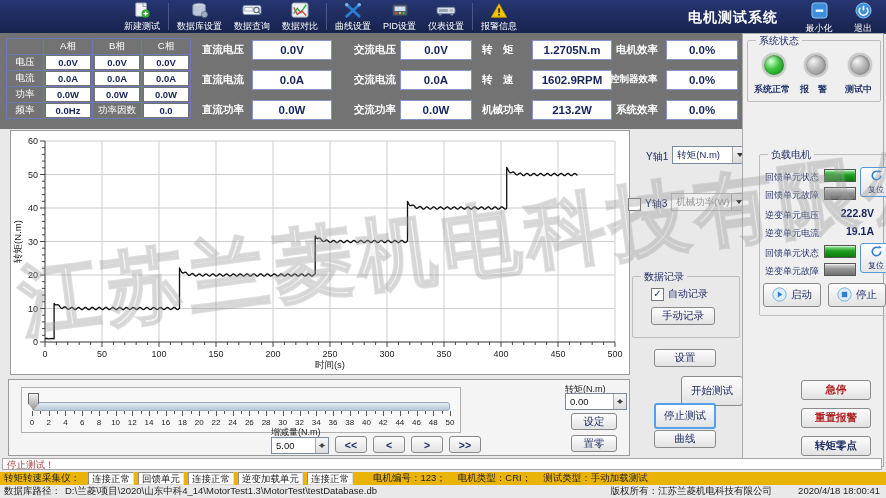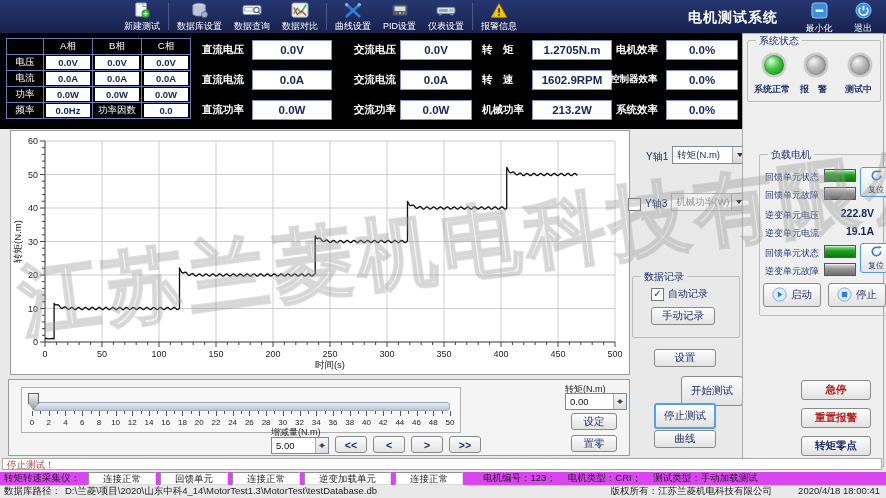--- a/index.html
+++ b/index.html
@@ -17,21 +17,21 @@
   .tbtn{display:flex;flex-direction:column;align-items:center;justify-content:flex-start;
     padding:2px 6px 1px 6px;cursor:pointer;}
   .tbtn .ic{height:18px;display:flex;align-items:center;}
   .tbtn .lb{font-size:9px;color:#fff;margin-top:1px;white-space:nowrap;}
   .tsep{width:1px;background:#46588f;margin:3px 2px;}
   .apptitle{position:absolute;left:688px;top:9px;font-size:14px;font-weight:bold;color:#fff;letter-spacing:1px;}
   .winbtn{position:absolute;top:2px;width:38px;height:29px;display:flex;flex-direction:column;
     align-items:center;cursor:pointer;}
   .winbtn .lb{font-size:9px;color:#fff;margin-top:1px;}
   
-  .meas{position:absolute;left:0;top:33px;width:742px;height:96px;background:#000000;}
+  .meas{position:absolute;left:0;top:33px;width:742px;height:96px;background:#737373;}
   table.phase{position:absolute;left:6px;top:5px;border-collapse:collapse;}
   table.phase td{border:1px solid #6a7ab5;width:48px;height:15px;text-align:center;
     color:#fff;font-size:9.5px;padding:0;}
   table.phase td.rl{width:36px;}
   table.phase td .vb{background:#fff;color:#16245c;font-weight:bold;font-size:9.5px;
     margin:1px 2px;height:13px;line-height:13px;}
   .mrow-label{position:absolute;color:#fff;font-size:10.5px;font-weight:bold;white-space:nowrap;}
   .mrow-val{position:absolute;background:#fff;color:#16245c;font-weight:bold;font-size:11.5px;
     text-align:center;height:18px;line-height:18px;border:1px solid #8894c8;}
   
@@ -92,23 +92,23 @@
   .spin .ud{position:absolute;right:0;top:0;width:12px;height:100%;border-left:1px solid #aaa;
     background:linear-gradient(#f5f5f5,#ddd);display:flex;flex-direction:column;}
   .spin .u,.spin .d{flex:1;position:relative;cursor:pointer;}
   .spin .u:after{content:"";position:absolute;left:3px;top:2px;border:3px solid transparent;border-bottom:3px solid #444;}
   .spin .d:after{content:"";position:absolute;left:3px;bottom:2px;border:3px solid transparent;border-top:3px solid #444;}
   .slbl{position:absolute;font-size:9px;color:#222;white-space:nowrap;}
   
   .msgline{position:absolute;left:2px;top:458px;width:880px;height:12px;background:#fff;
     border:1px solid #a8a8a8;font-size:9.5px;line-height:12px;padding-left:4px;color:#a04040;box-sizing:border-box;}
   .statline{position:absolute;left:0;top:472px;width:886px;height:13px;font-size:9.5px;color:#222;
-    display:flex;align-items:center;background:#d946ef;}
+    display:flex;align-items:center;background:#eab308;}
   .statline .cell{background:#fff;border:1px solid;border-color:#8f8f8f #dcdcdc #dcdcdc #8f8f8f;
-    padding:0 14px;margin:0 2px;line-height:11px;}
+    padding:0 3px;margin:0 2px;line-height:11px;}
   .statline .plain{margin:0 6px;}
   .dbline{position:absolute;left:0;top:485px;width:886px;height:13px;font-size:9.5px;color:#222;
     display:flex;align-items:center;background:#e9e9e9;}
   .dbline .right{position:absolute;right:6px;display:flex;gap:26px;}
   
   .watermark{position:absolute;left:20px;top:250px;width:1000px;font-size:80px;font-weight:bold;
     letter-spacing:5px;white-space:nowrap;color:rgba(185,185,185,0.16);
     -webkit-text-stroke:2px rgba(150,150,150,0.30);
     transform:rotate(-7.5deg);transform-origin:0 50%;z-index:40;pointer-events:none;}
 </style>

